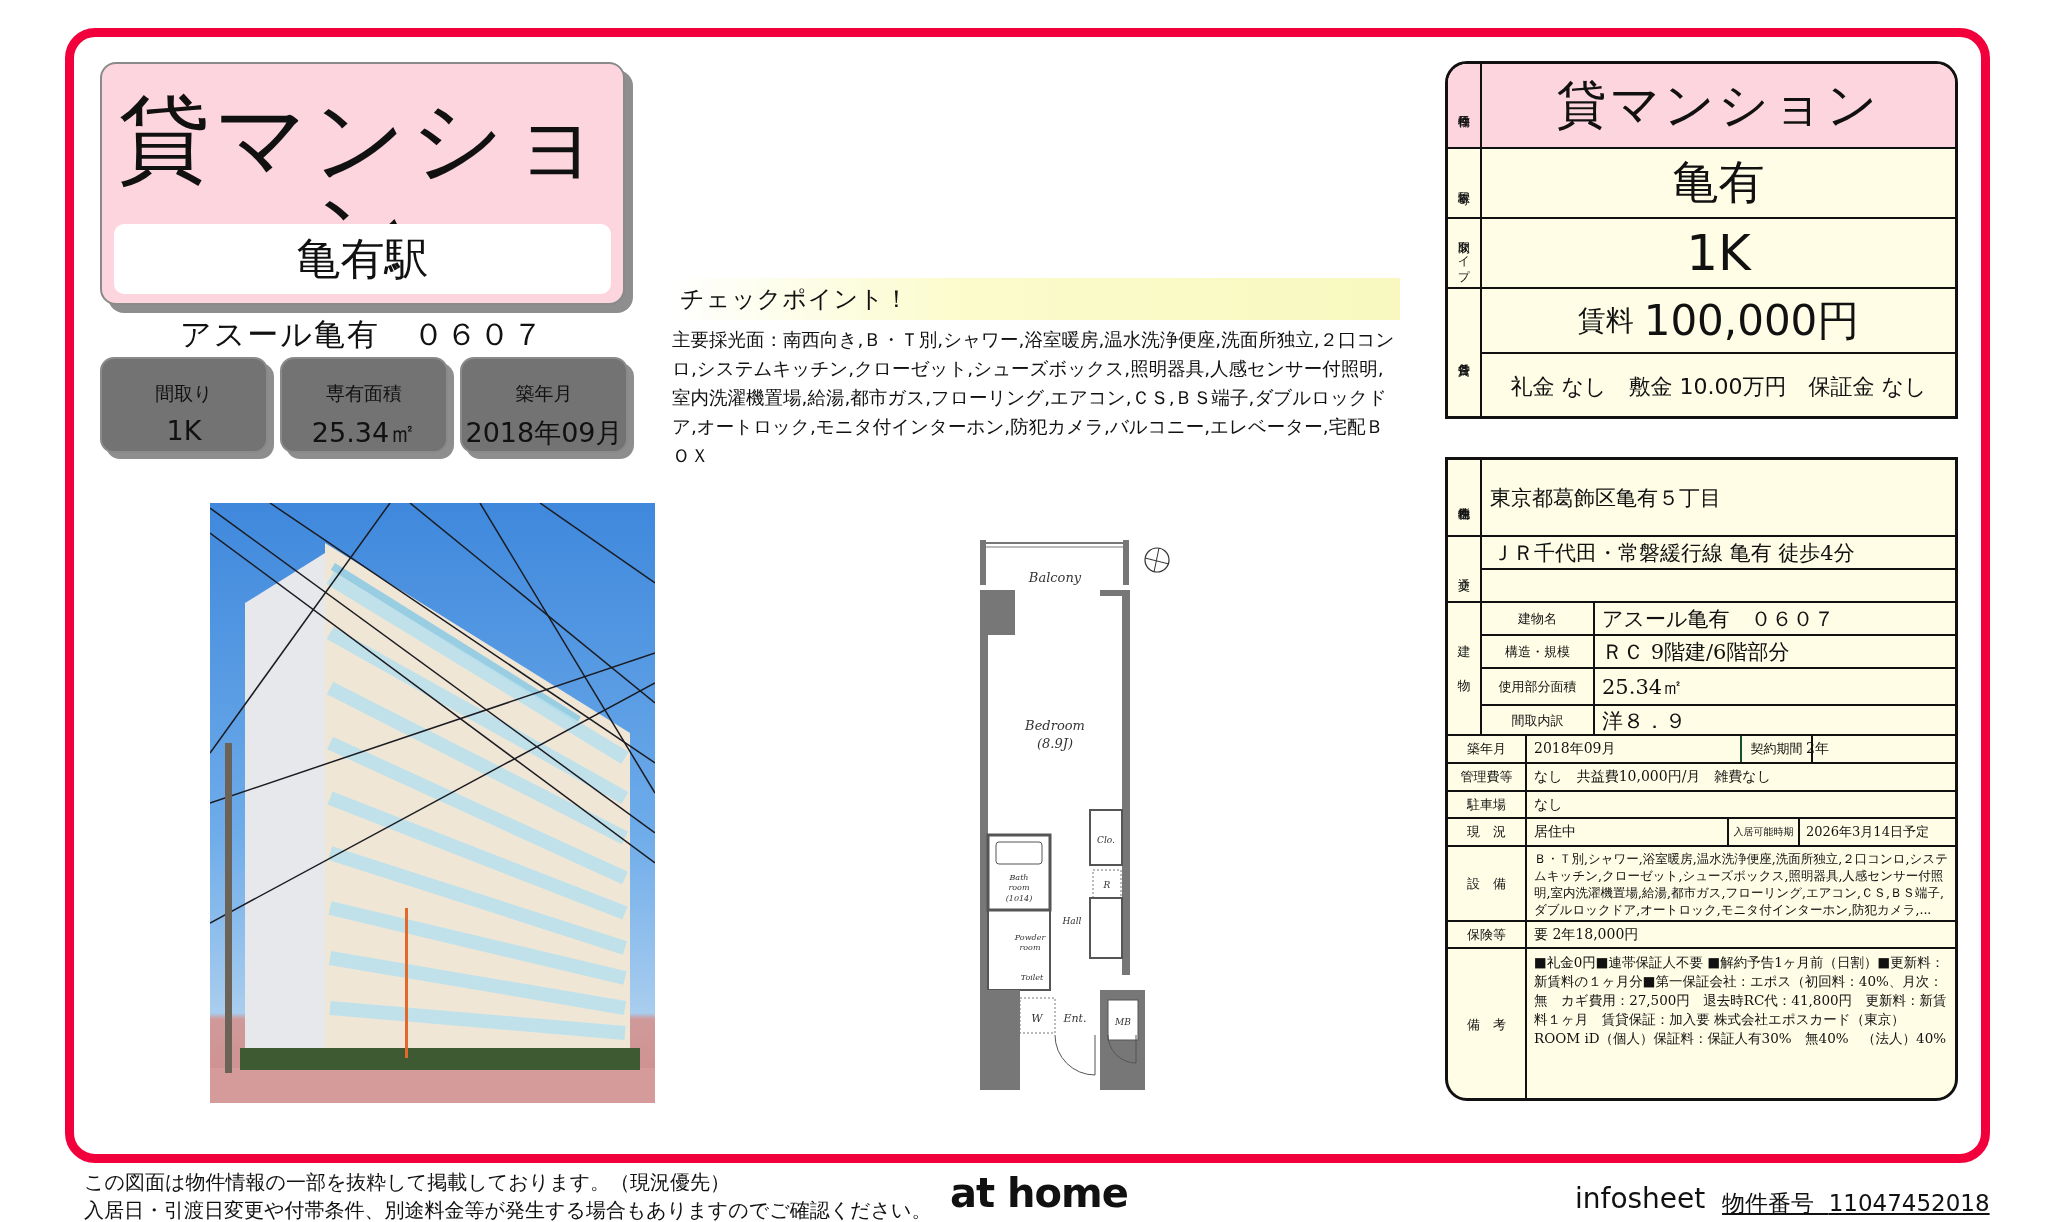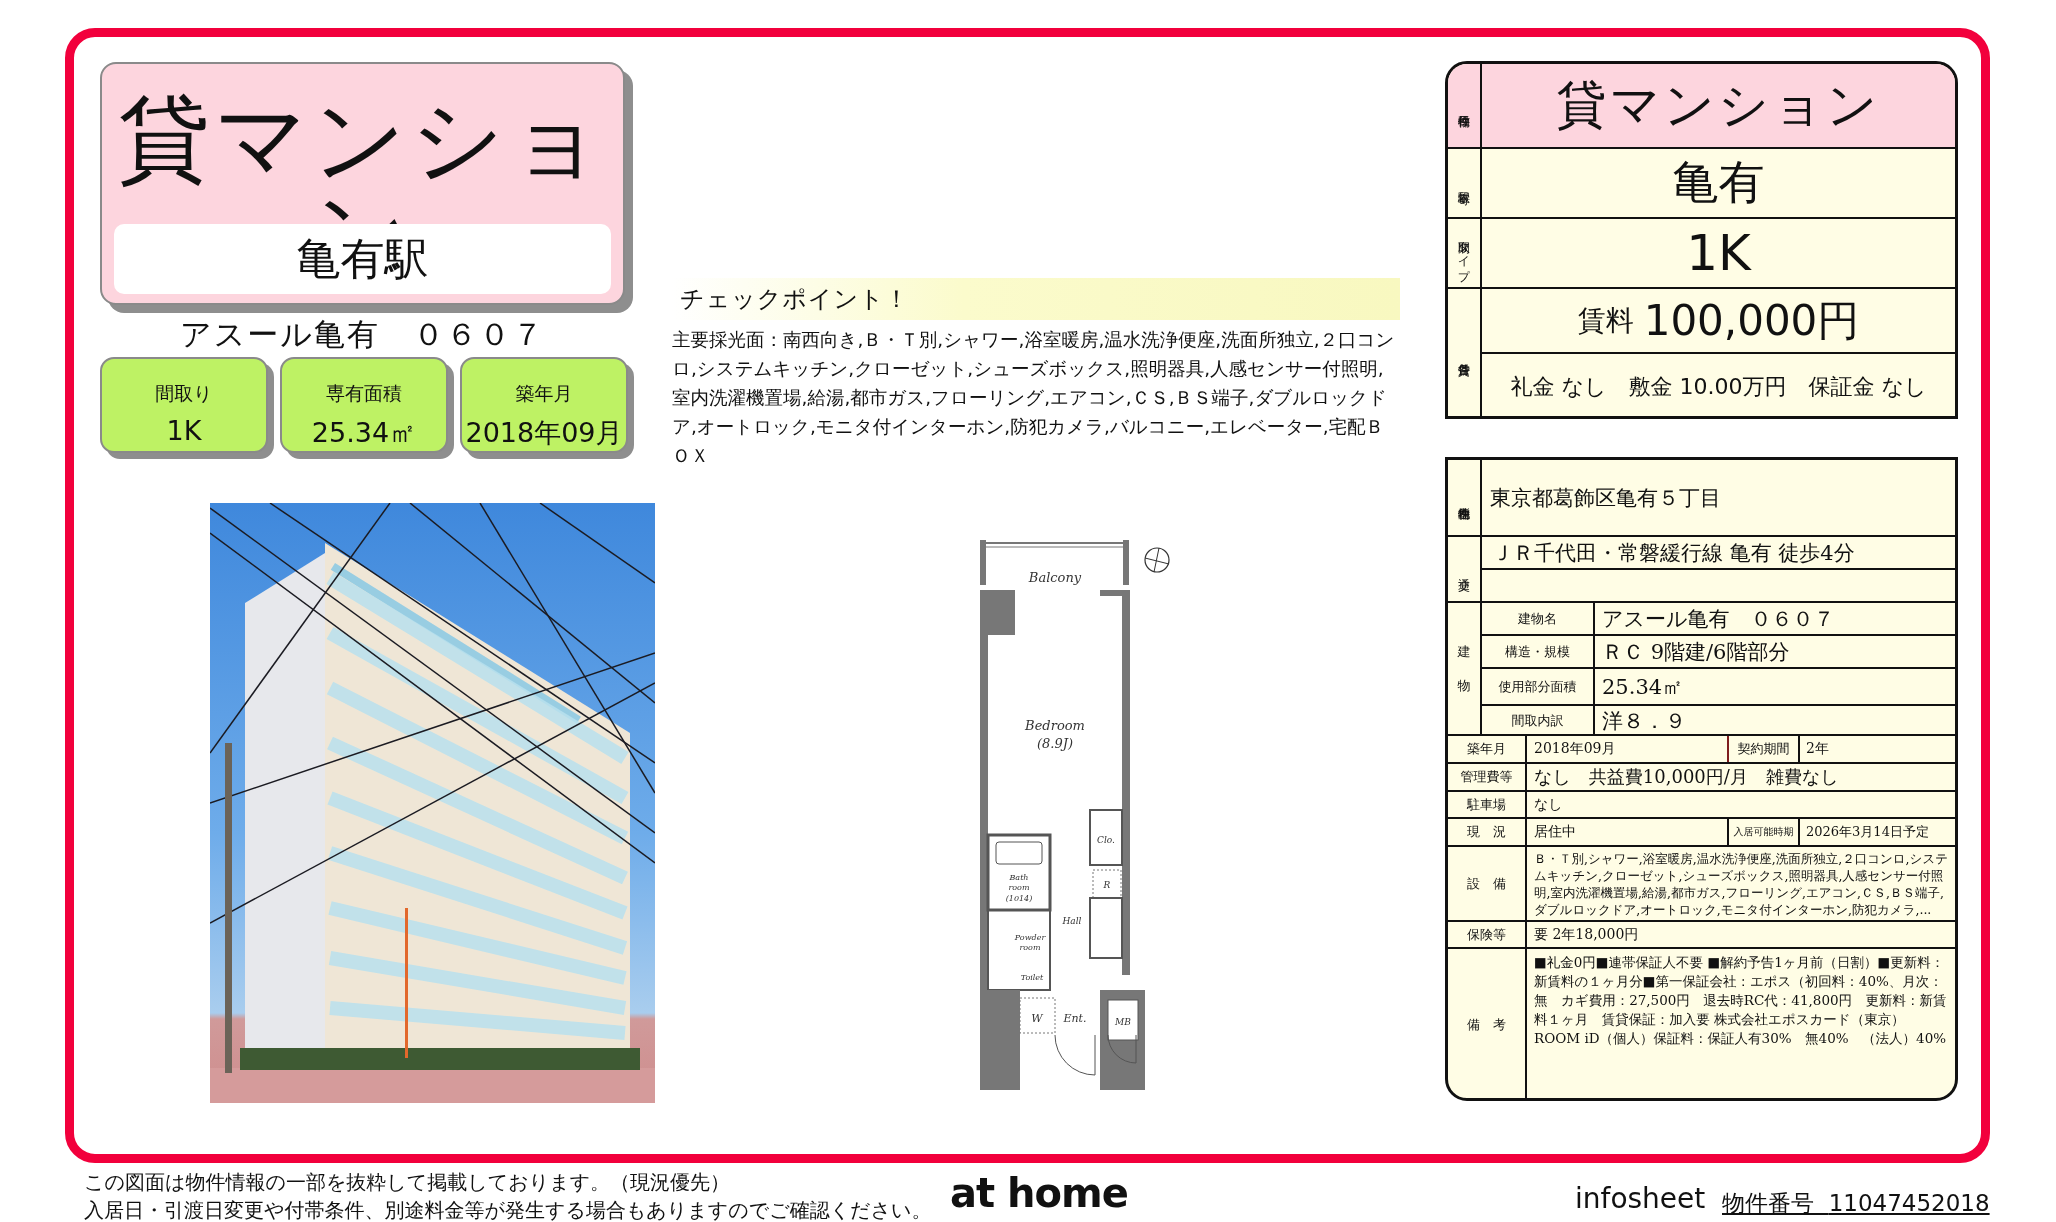--- a/index.html
+++ b/index.html
@@ -10,21 +10,21 @@
 
   
   .title-box { left: 100px; top: 62px; width: 525px; height: 243px; background: #fdd5de; border: 2px solid #8a8a8a;
                border-radius: 16px; box-shadow: 8px 8px 0 #8e8e8e; }
   .title-main { position: absolute; left: 0; right: 0; top: 30px; text-align: center; font-size: 92px; letter-spacing: 4px; line-height: 1; }
   .title-sub { position: absolute; left: 12px; right: 12px; top: 160px; height: 70px; background: #fff; border-radius: 10px;
                text-align: center; font-size: 44px; line-height: 70px; }
 
   .prop-name { left: 100px; width: 525px; top: 314px; text-align: center; font-size: 31px; letter-spacing: 2px; }
 
-  .stat { top: 357px; width: 168px; height: 96px; background: #bef264; border: 2px solid #8a8a8a; border-radius: 14px;
+  .stat { top: 357px; width: 168px; height: 96px; background: #737373; border: 2px solid #8a8a8a; border-radius: 14px;
           box-shadow: 6px 6px 0 #8e8e8e; text-align: center; }
   .stat .lbl { font-size: 19px; margin-top: 22px; }
   .stat .val { font-size: 27px; margin-top: 8px; }
 
   
   .cp-head { left: 672px; top: 278px; width: 728px; height: 42px;
              background: linear-gradient(to right, #ffffff 0%, #fbfbcc 40%, #f8f8c0 100%); font-size: 24px; line-height: 42px; padding-left: 8px; letter-spacing: 1px; }
   .cp-body { left: 672px; top: 325px; width: 730px; font-size: 18.5px; line-height: 29px; }
 
   
@@ -208,26 +208,26 @@
         <div class="cell" style="left:120px;font-size:21px">25.34㎡</div>
       </div>
     <div class="row" style="left:34px;top:103px;height:30px;border-bottom:none">
         <div class="lab" style="left:0;width:113px">間取内訳</div>
         <div class="cell" style="left:120px;font-size:21px">洋８．９</div>
       </div>
   </div>
   <div class="row" style="top:276px;height:28px">
     <div class="lab" style="left:0;width:79px">築年月</div>
     <div class="cell" style="left:86px;font-size:14px">2018年09月</div>
-    <div class="lab" style="left:279px;width:73px;border-left:2px solid #7f1d1d">契約期間</div>
+    <div class="lab" style="left:292px;width:73px;border-left:2px solid #14532d">契約期間</div>
     <div class="cell" style="left:358px;font-size:14px">2年</div>
   </div>
   <div class="row" style="top:304px;height:28px">
     <div class="lab" style="left:0;width:79px">管理費等</div>
-    <div class="cell" style="left:86px;font-size:18px">なし　共益費10,000円/月　雑費なし</div>
+    <div class="cell" style="left:86px;font-size:14px">なし　共益費10,000円/月　雑費なし</div>
   </div>
   <div class="row" style="top:332px;height:27px">
     <div class="lab" style="left:0;width:79px">駐車場</div>
     <div class="cell" style="left:86px;font-size:14px">なし</div>
   </div>
   <div class="row" style="top:359px;height:28px">
     <div class="lab" style="left:0;width:79px">現　況</div>
     <div class="cell" style="left:86px;font-size:14px">居住中</div>
     <div class="lab" style="left:279px;width:73px;border-left:2px solid #111;font-size:10px;text-align:center">入居可能時期</div>
     <div class="cell" style="left:358px;font-size:13px">2026年3月14日予定</div>

